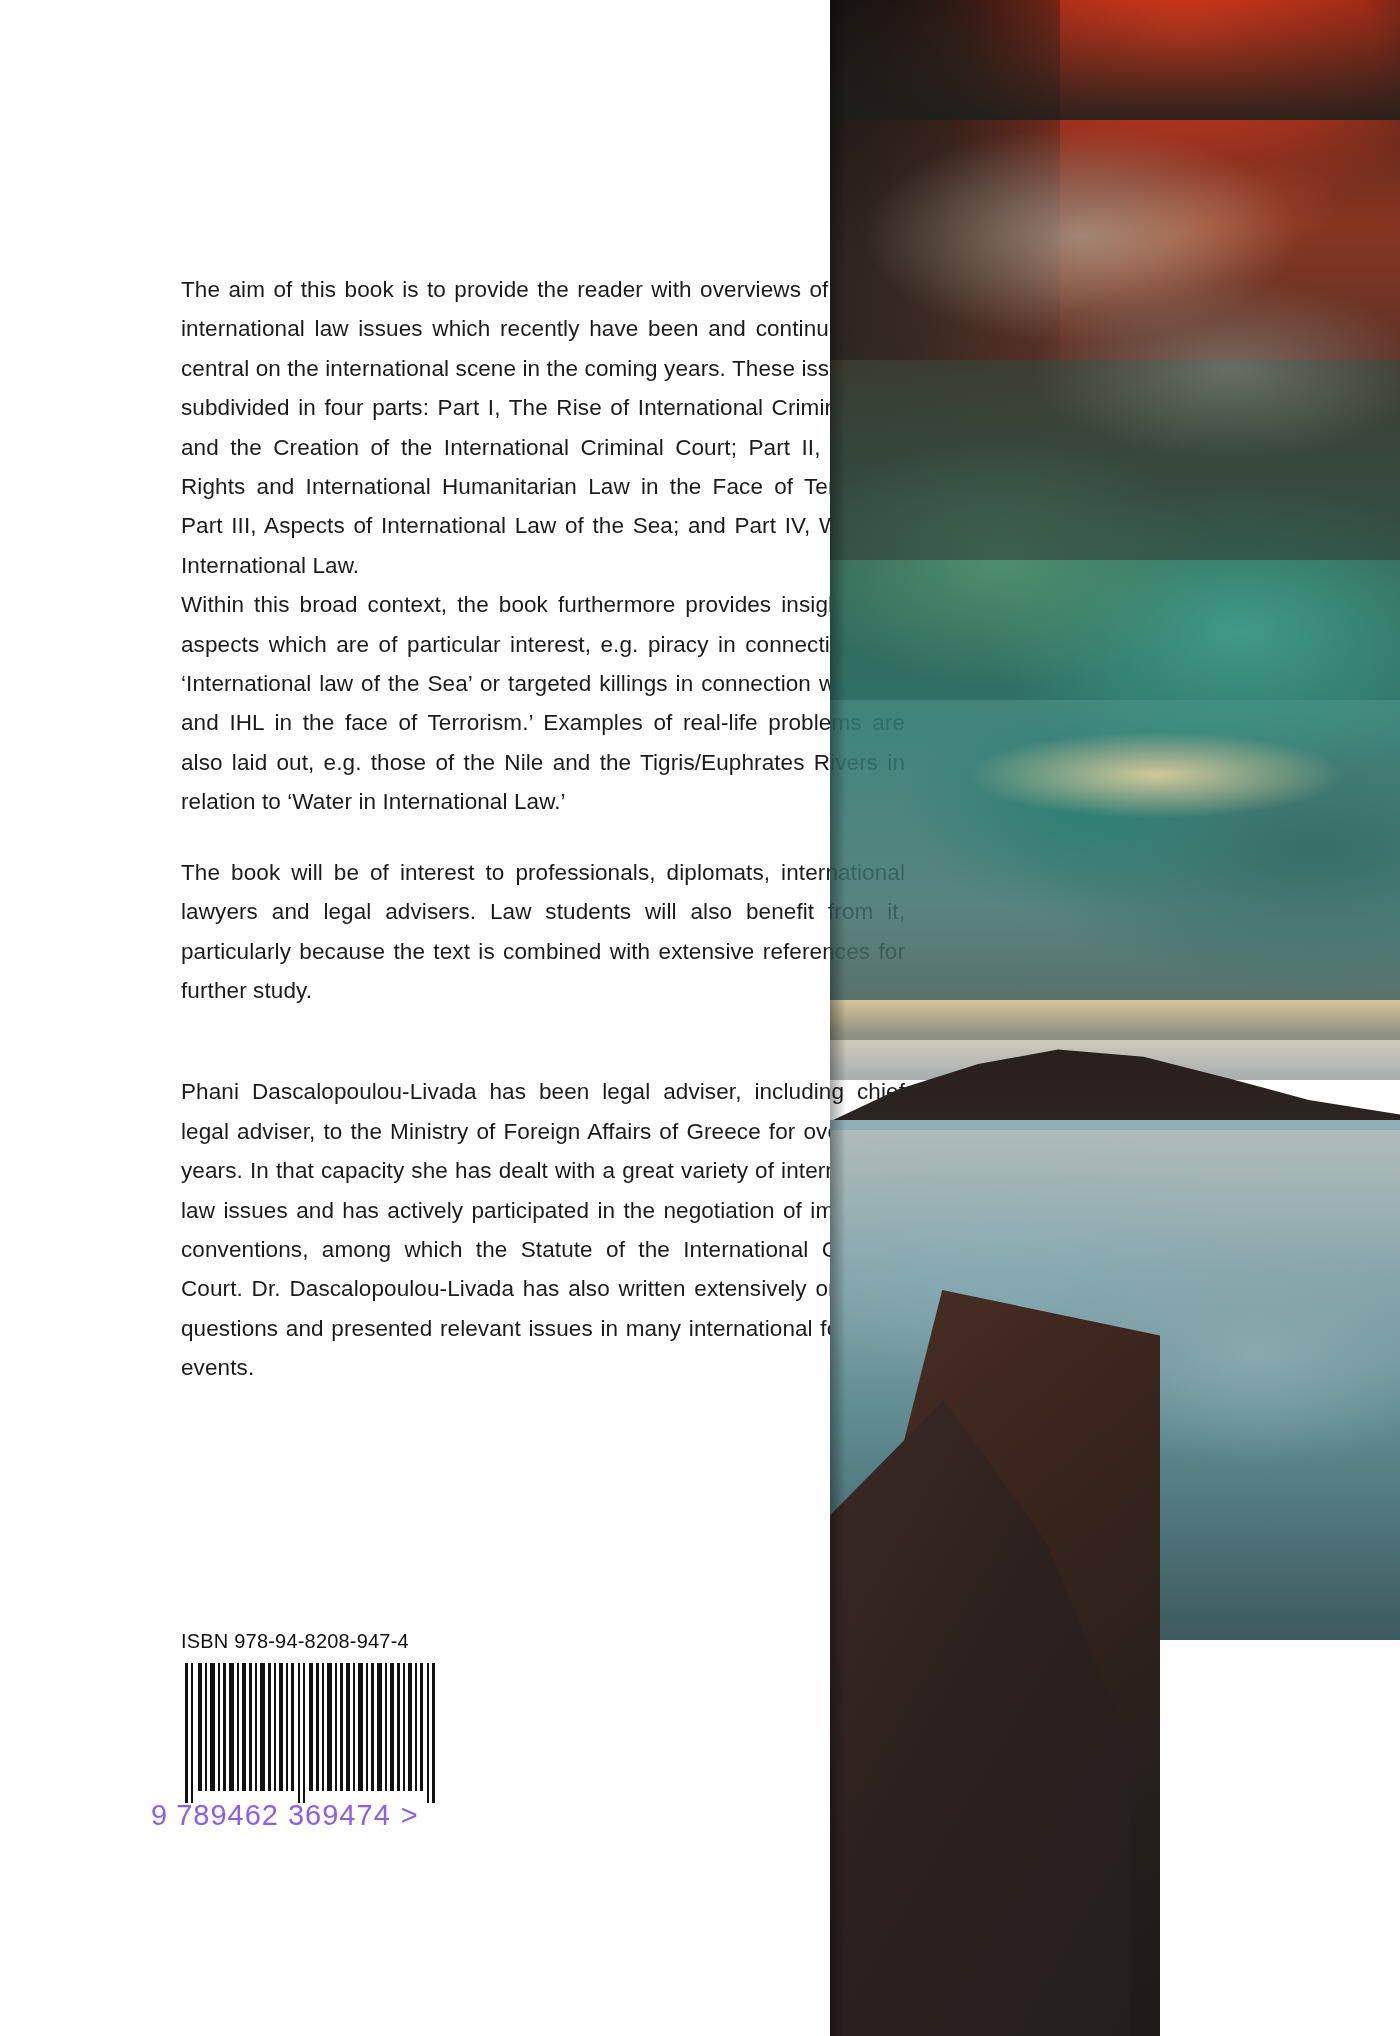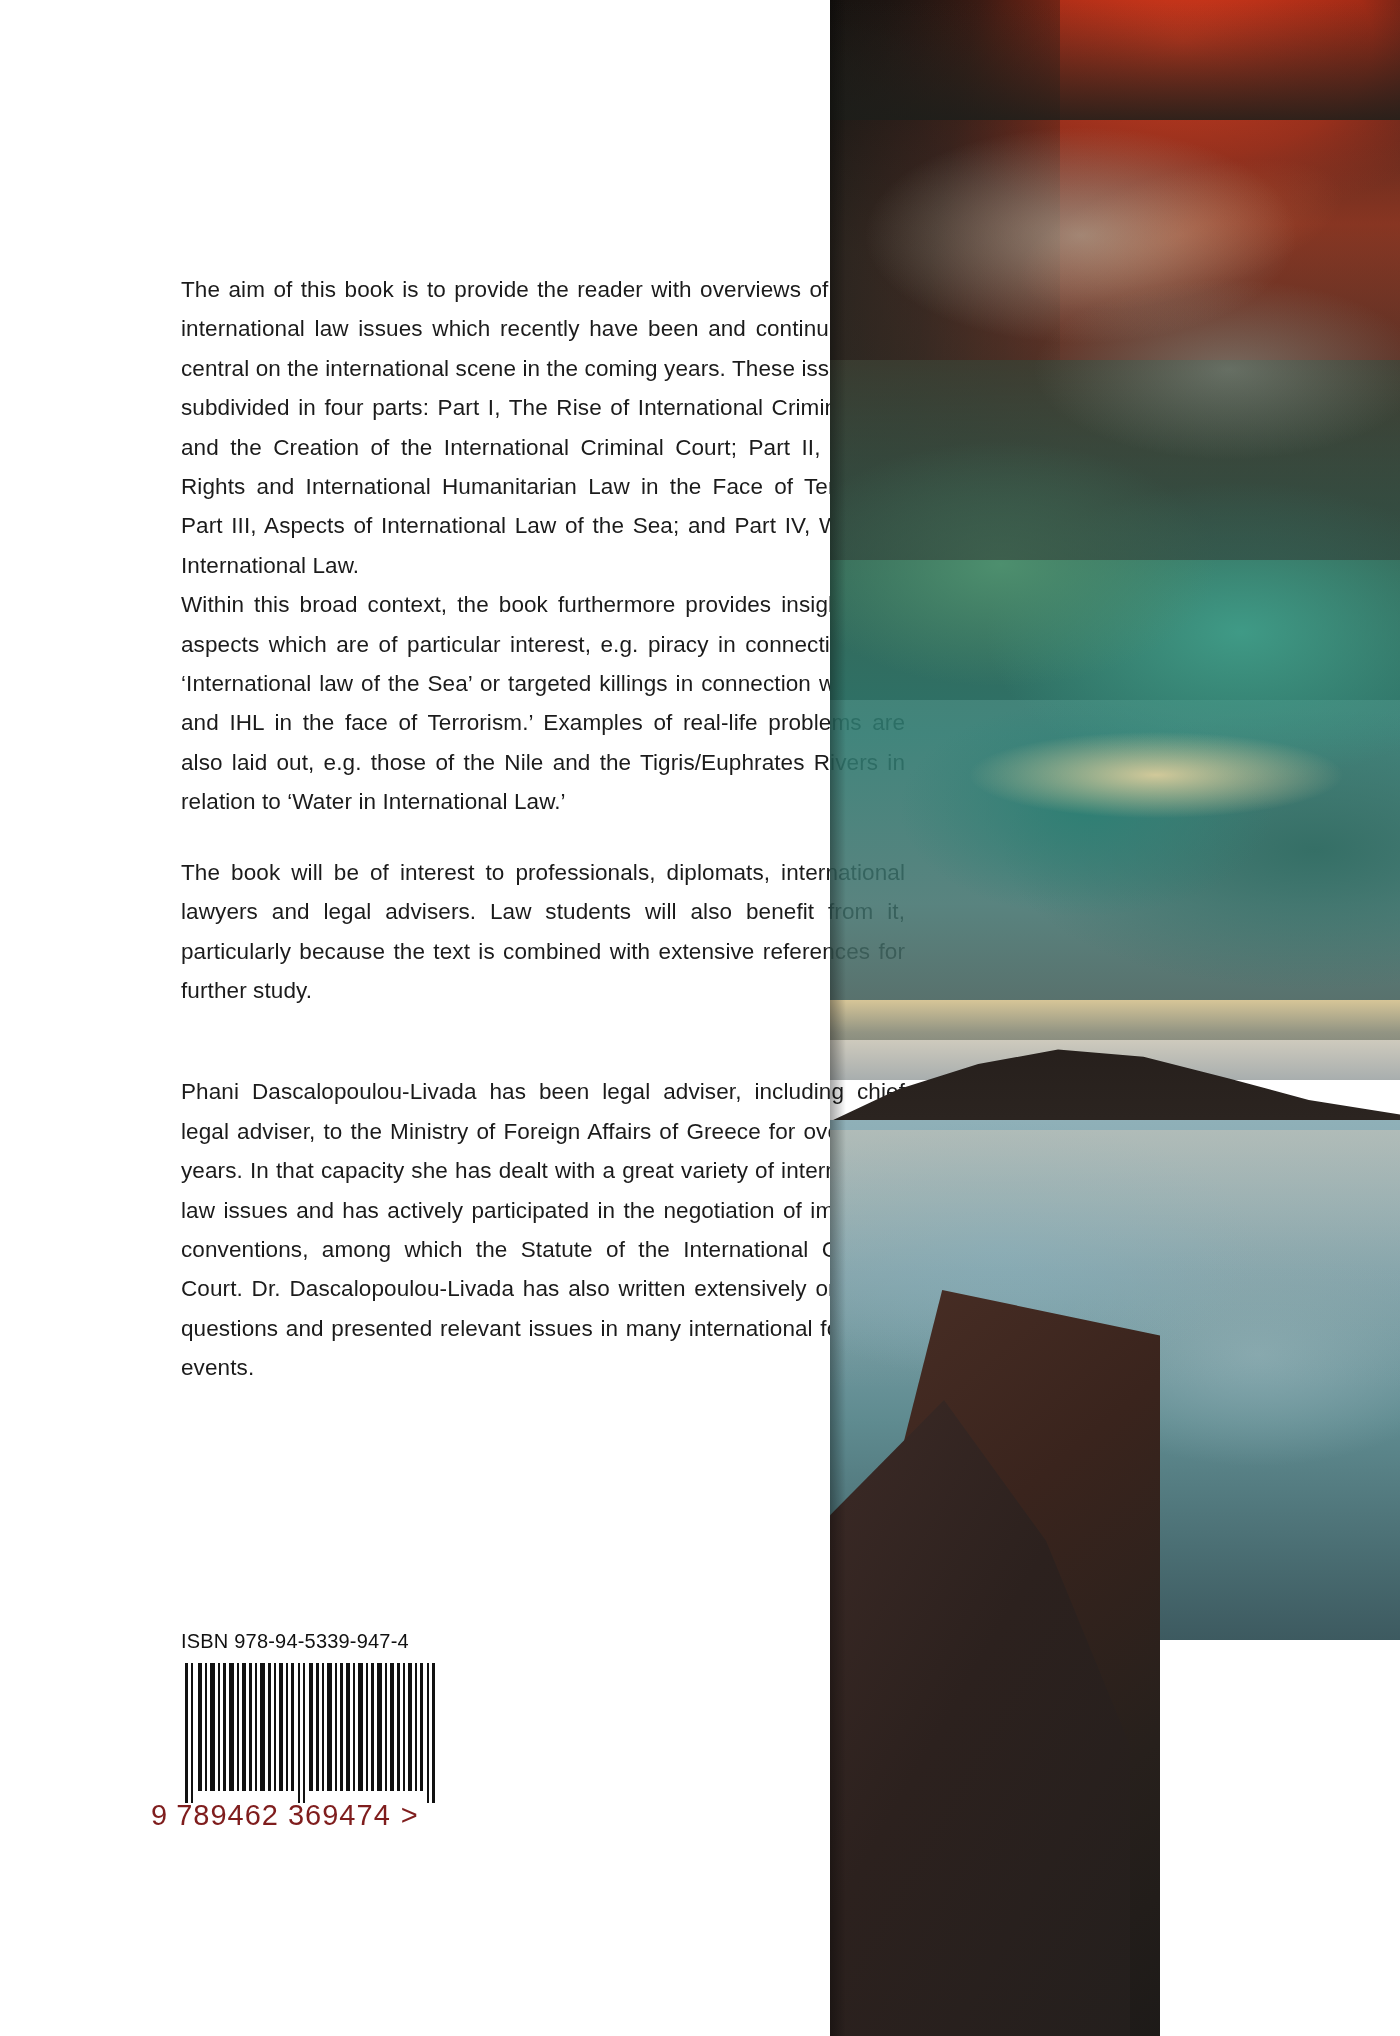--- a/index.html
+++ b/index.html
@@ -73,21 +73,21 @@
 
   .barcode svg { display: block; }
 
   .barcode-digits {
     position: absolute;
     left: -30px;
     top: 136px;
     width: 360px;
     font-family: "Liberation Sans", sans-serif;
     font-size: 29px;
-    color: #7f1d1d;
+    color: #8b5cf6;
     letter-spacing: 1px;
     white-space: nowrap;
   }
 
   .barcode-digits .lead { margin-right: 8px; }
   .barcode-digits .trail { margin-left: 10px; }
 
   
   .artwork {
     position: absolute;
@@ -228,21 +228,21 @@
 
   <div class="text-col">
     <p class="para">The aim of this book is to provide the reader with overviews of certain international law issues which recently have been and continue to be central on the international scene in the coming years. These issues are subdivided in four parts: Part I, The Rise of International Criminal Law and the Creation of the International Criminal Court; Part II, Human Rights and International Humanitarian Law in the Face of Terrorism; Part III, Aspects of International Law of the Sea; and Part IV, Water in International Law.</p>
     <p class="para">Within this broad context, the book furthermore provides insights into aspects which are of particular interest, e.g. piracy in connection with ‘International law of the Sea’ or targeted killings in connection with ‘HR and IHL in the face of Terrorism.’ Examples of real-life problems are also laid out, e.g. those of the Nile and the Tigris/Euphrates Rivers in relation to ‘Water in International Law.’</p>
     <p class="para gap">The book will be of interest to professionals, diplomats, international lawyers and legal advisers. Law students will also benefit from it, particularly because the text is combined with extensive references for further study.</p>
 
     <p class="para gap" style="margin-top:62px;"><span class="author-name">Phani Dascalopoulou-Livada</span><span> has been legal adviser, including chief legal adviser, to the Ministry of Foreign Affairs of Greece for over thirty years. In that capacity she has dealt with a great variety of international law issues and has actively participated in the negotiation of important conventions, among which the Statute of the International Criminal Court. Dr. Dascalopoulou-Livada has also written extensively on these questions and presented relevant issues in many international fora and events.</span></p>
   </div>
 
   <div class="isbn-block">
-    <div class="isbn-text">ISBN 978-94-5339-947-4</div>
+    <div class="isbn-text">ISBN 978-94-8208-947-4</div>
 
     <div class="barcode">
       <svg width="272" height="140" viewBox="0 0 272 140" xmlns="http://www.w3.org/2000/svg">
         <rect x="0" y="0" width="272" height="140" fill="#ffffff"></rect>
         <g fill="#111111">
           <rect x="4" y="0" width="3" height="140"></rect>
           <rect x="10" y="0" width="2" height="140"></rect>
           <rect x="17" y="0" width="4" height="128"></rect>
           <rect x="24" y="0" width="2" height="128"></rect>
           <rect x="29" y="0" width="5" height="128"></rect>

